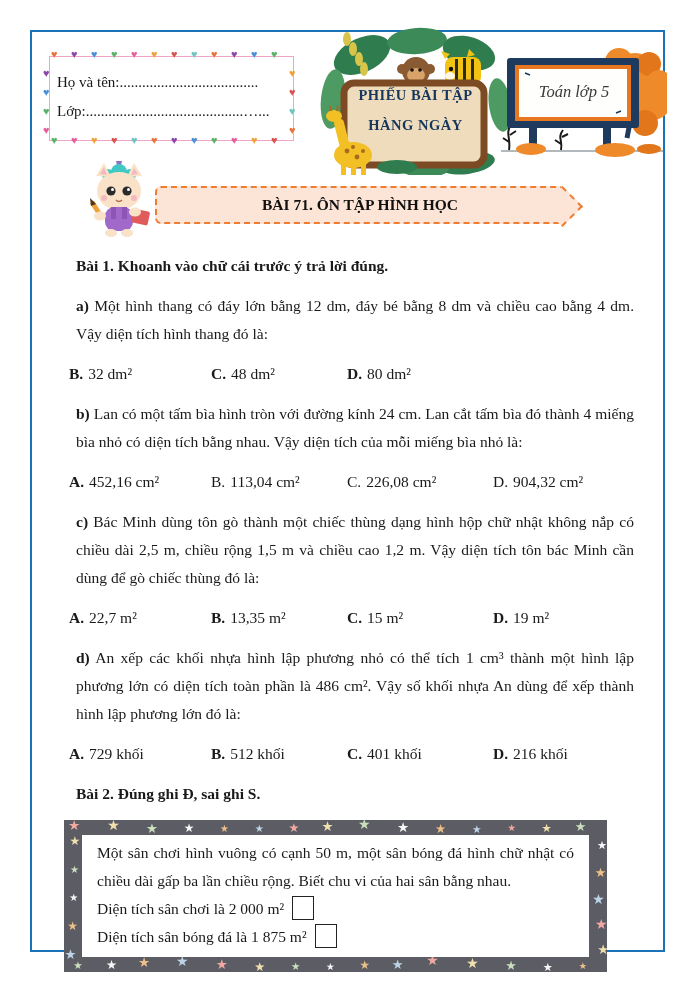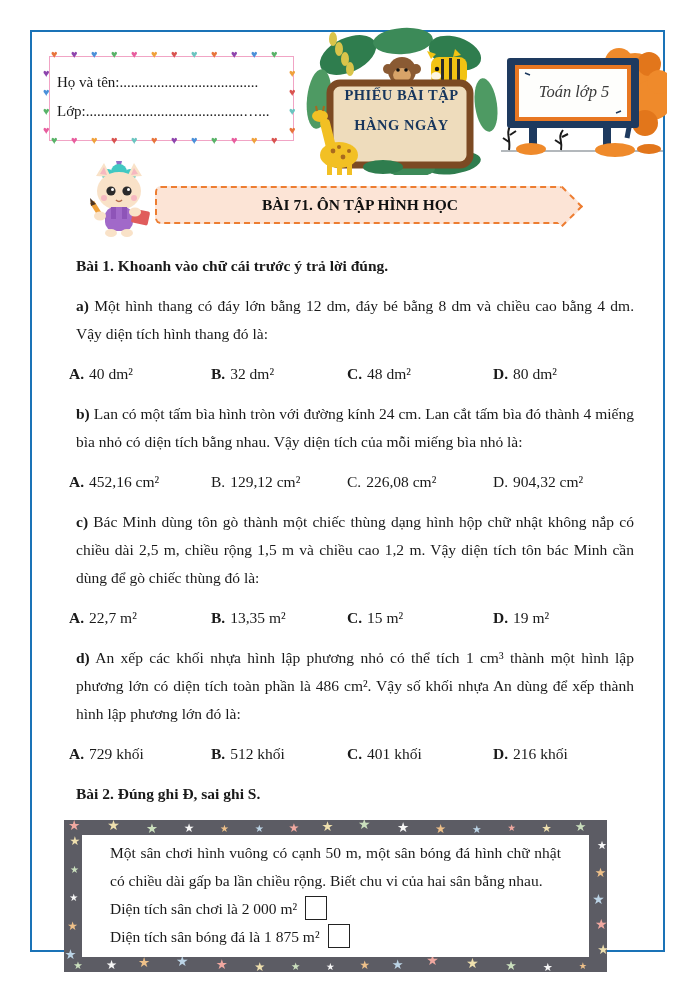--- a/index.html
+++ b/index.html
@@ -7,21 +7,21 @@
          font-family:"Liberation Serif","DejaVu Serif",serif;color:#1a1a1a;}
   .page-border{position:absolute;left:30px;top:30px;width:631px;height:918px;border:2px solid #1a73b7;}
 
   
   .name-box{position:absolute;left:43px;top:50px;width:257px;height:97px;background:#fff;}
   .name-box .inner-line{position:absolute;left:6px;top:6px;right:6px;bottom:6px;border:1px solid #f1a4c5;}
   .name-box .fields{position:absolute;left:14px;top:18px;right:10px;font-size:15px;line-height:29px;white-space:nowrap;overflow:hidden;}
   .deco-heart{position:absolute;line-height:1;pointer-events:none;}
 
   
-  .jungle-sign{position:absolute;left:303px;top:27px;width:197px;height:148px;}
+  .jungle-sign{position:absolute;left:317px;top:27px;width:197px;height:148px;}
   .jungle-sign svg{position:absolute;left:0;top:0;}
   .jungle-line{position:absolute;left:30px;right:30px;text-align:center;font-weight:bold;
                color:#17365d;font-size:14.5px;letter-spacing:.5px;}
   .jl1{top:60px;} .jl2{top:90px;}
 
   
   .grade-sign{position:absolute;left:497px;top:38px;width:170px;height:130px;}
   .grade-sign svg{position:absolute;left:0;top:0;}
   .grade-text{position:absolute;left:24px;top:44px;width:106px;text-align:center;
               font-style:italic;font-size:16.5px;color:#3a3a3a;}
@@ -40,21 +40,21 @@
   .content{position:absolute;left:64px;top:240px;width:582px;font-size:15.5px;line-height:28px;}
   .content p{margin:12px;text-align:justify;}
   .hd{font-weight:bold;text-align:left !important;}
   .opts{display:grid;grid-template-columns:142px 136px 146px 1fr;padding-left:5px;text-align:left;}
   .opt-letter{font-weight:bold;margin-right:5px;}
   .opt-letter.reg{font-weight:normal;}
 
   
   .star-frame{position:relative;width:543px;height:152px;background:#5c5c64;overflow:hidden;margin-top:0;}
   .star-inner{position:absolute;left:18px;top:15px;right:18px;bottom:15px;background:#fff;
-              padding:4px 28px;z-index:2;}
+              padding:4px 15px;z-index:2;}
   .star-inner p{margin:0;text-align:justify;}
   .star-inner .stmt{text-align:left;}
   .deco-star{position:absolute;line-height:1;z-index:1;pointer-events:none;}
   .ans-box{display:inline-block;width:20px;height:22px;border:1px solid #222;margin-left:8px;
            vertical-align:-6px;background:#fff;}
 </style>
 </head>
 <body>
 
 <div class="sheet">
@@ -217,30 +217,29 @@
   <div class="banner">
     <div class="banner-tip"></div>
     <div class="banner-text">BÀI 71. ÔN TẬP HÌNH HỌC</div>
   </div>
 
   <div class="content">
     <p class="hd">Bài 1. Khoanh vào chữ cái trước ý trả lời đúng.</p>
 
     <p class="q"><b>a)</b> <span>Một hình thang có đáy lớn bằng 12 dm, đáy bé bằng 8 dm và chiều cao bằng 4 dm. Vậy diện tích hình thang đó là:</span></p>
     <div class="opts">
-      <span><b class="opt-letter">A.</b><span>40 dm²</span></span>
       <span><b class="opt-letter">B.</b><span>32 dm²</span></span>
       <span><b class="opt-letter">C.</b><span>48 dm²</span></span>
       <span><b class="opt-letter">D.</b><span>80 dm²</span></span>
     </div>
 
     <p class="q"><b>b)</b> <span>Lan có một tấm bìa hình tròn với đường kính 24 cm. Lan cắt tấm bìa đó thành 4 miếng bìa nhỏ có diện tích bằng nhau. Vậy diện tích của mỗi miếng bìa nhỏ là:</span></p>
     <div class="opts">
       <span><b class="opt-letter">A.</b><span>452,16 cm²</span></span>
-      <span><b class="opt-letter reg">B.</b><span>129,12 cm²</span></span>
+      <span><b class="opt-letter reg">B.</b><span>113,04 cm²</span></span>
       <span><b class="opt-letter reg">C.</b><span>226,08 cm²</span></span>
       <span><b class="opt-letter reg">D.</b><span>904,32 cm²</span></span>
     </div>
 
     <p class="q"><b>c)</b> <span>Bác Minh dùng tôn gò thành một chiếc thùng dạng hình hộp chữ nhật không nắp có chiều dài 2,5 m, chiều rộng 1,5 m và chiều cao 1,2 m. Vậy diện tích tôn bác Minh cần dùng để gò chiếc thùng đó là:</span></p>
     <div class="opts">
       <span><b class="opt-letter">A.</b><span>22,7 m²</span></span>
       <span><b class="opt-letter">B.</b><span>13,35 m²</span></span>
       <span><b class="opt-letter">C.</b><span>15 m²</span></span>
       <span><b class="opt-letter">D.</b><span>19 m²</span></span>

